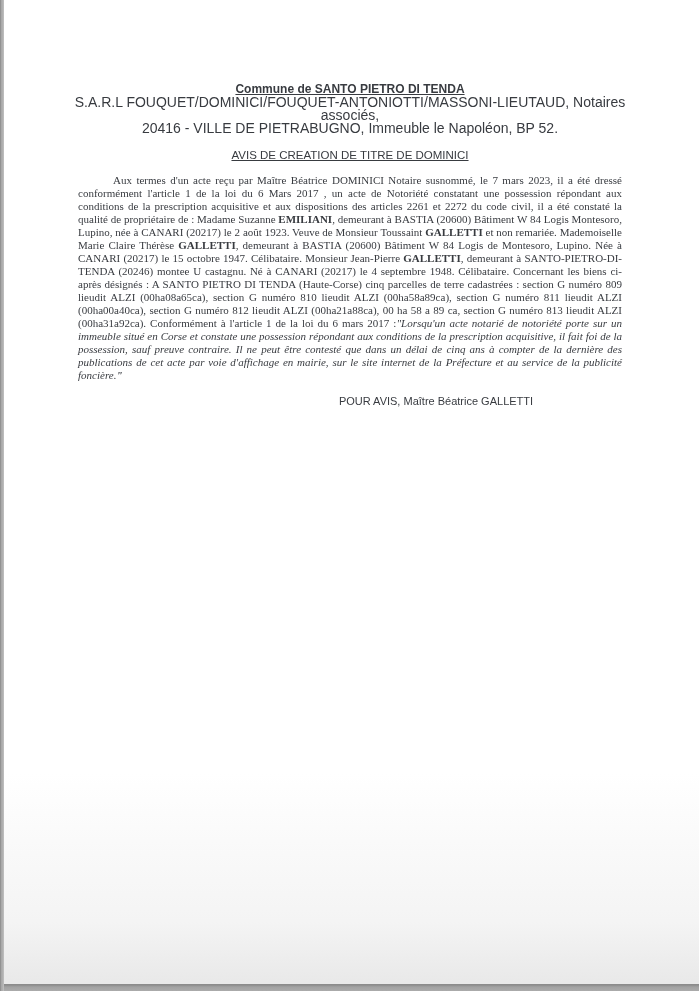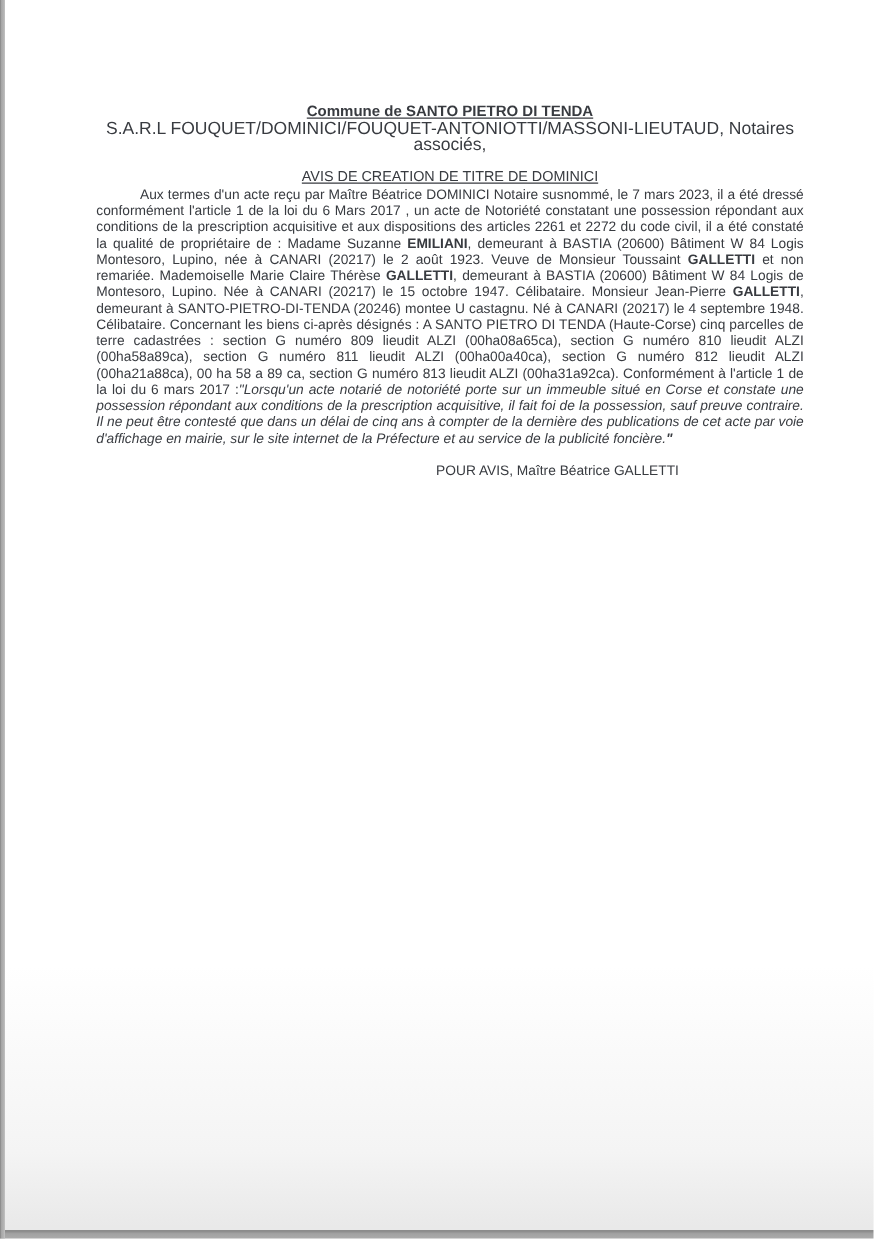--- a/index.html
+++ b/index.html
@@ -25,21 +25,21 @@
   }
   .edge-bottom {
     position: absolute;
     left: 0; bottom: 0;
     width: 100%; height: 7px;
     background: linear-gradient(180deg, #8c8c8c 0px, #8c8c8c 1px, #a2a2a2 3px, #ababab 7px);
     z-index: 2;
   }
   .content {
     position: absolute;
-    left: 76px;
+    left: 66px;
     top: 83px;
     width: 568px;
     font-size: 11px;
     line-height: 13px;
   }
   .commune-title {
     margin: 0;
     text-align: center;
     font-size: 12px;
     line-height: 13px;
@@ -53,25 +53,26 @@
     line-height: 13px;
   }
   .notice-title {
     margin: 14px 0 0 0;
     text-align: center;
     font-size: 11.5px;
     line-height: 13px;
     text-decoration: underline;
   }
   .notice-body {
-    margin: 1px;
+    margin: 12px;
     text-align: justify;
     text-indent: 35px;
     font-size: 11px;
     line-height: 13px;
+    font-family: Liberation Serif, serif;
   }
   .notice-body span { text-indent: 0; }
   .b  { font-weight: 700; }
   .i  { font-style: italic; }
   .bi { font-weight: 700; font-style: italic; }
   .signature-line {
     margin: 13px 0 0 0;
     padding-left: 172px;
     text-align: center;
     font-size: 11px;
@@ -82,20 +83,21 @@
 <body>
 
 <div class="page">
   <div class="edge-left"></div>
   <div class="edge-bottom"></div>
 
   <div class="content">
     <div class="document-header">
       <p class="commune-title">Commune de SANTO PIETRO DI TENDA</p>
       <p class="notary-line">S.A.R.L FOUQUET/DOMINICI/FOUQUET-ANTONIOTTI/MASSONI-LIEUTAUD, Notaires associés,</p>
+      <p class="notary-line">20416 - VILLE DE PIETRABUGNO, Immeuble le Napoléon, BP 52.</p>
     </div>
 
     <p class="notice-title">AVIS DE CREATION DE TITRE DE DOMINICI</p>
 
     <p class="notice-body"><span>Aux termes d'un acte reçu par Maître Béatrice DOMINICI Notaire susnommé, le 7 mars 2023, il a été dressé conformément l'article 1 de la loi du 6 Mars 2017 , un acte de Notoriété constatant une possession répondant aux conditions de la prescription acquisitive et aux dispositions des articles 2261 et 2272 du code civil, il a été constaté la qualité de propriétaire de : Madame Suzanne </span><span class="b">EMILIANI</span><span>, demeurant à BASTIA (20600) Bâtiment W 84 Logis Montesoro, Lupino, née à CANARI (20217) le 2 août 1923. Veuve de Monsieur Toussaint </span><span class="b">GALLETTI</span><span> et non remariée. Mademoiselle Marie Claire Thérèse </span><span class="b">GALLETTI</span><span>, demeurant à BASTIA (20600) Bâtiment W 84 Logis de Montesoro, Lupino. Née à CANARI (20217) le 15 octobre 1947. Célibataire. Monsieur Jean-Pierre </span><span class="b">GALLETTI</span><span>, demeurant à SANTO-PIETRO-DI-TENDA (20246) montee U castagnu. Né à CANARI (20217) le 4 septembre 1948. Célibataire. Concernant les biens ci-après désignés : A SANTO PIETRO DI TENDA (Haute-Corse) cinq parcelles de terre cadastrées : section G numéro 809 lieudit ALZI (00ha08a65ca), section G numéro 810 lieudit ALZI (00ha58a89ca), section G numéro 811 lieudit ALZI (00ha00a40ca), section G numéro 812 lieudit ALZI (00ha21a88ca), 00 ha 58 a 89 ca, section G numéro 813 lieudit ALZI (00ha31a92ca). Conformément à l'article 1 de la loi du 6 mars 2017 :</span><span class="i">"Lorsqu'un acte notarié de notoriété porte sur un immeuble situé en Corse et constate une possession répondant aux conditions de la prescription acquisitive, il fait foi de la possession, sauf preuve contraire. Il ne peut être contesté que dans un délai de cinq ans à compter de la dernière des publications de cet acte par voie d'affichage en mairie, sur le site internet de la Préfecture et au service de la publicité foncière.</span><span class="bi">"</span></p>
 
     <p class="signature-line">POUR AVIS, Maître Béatrice GALLETTI</p>
   </div>
 </div>
 

